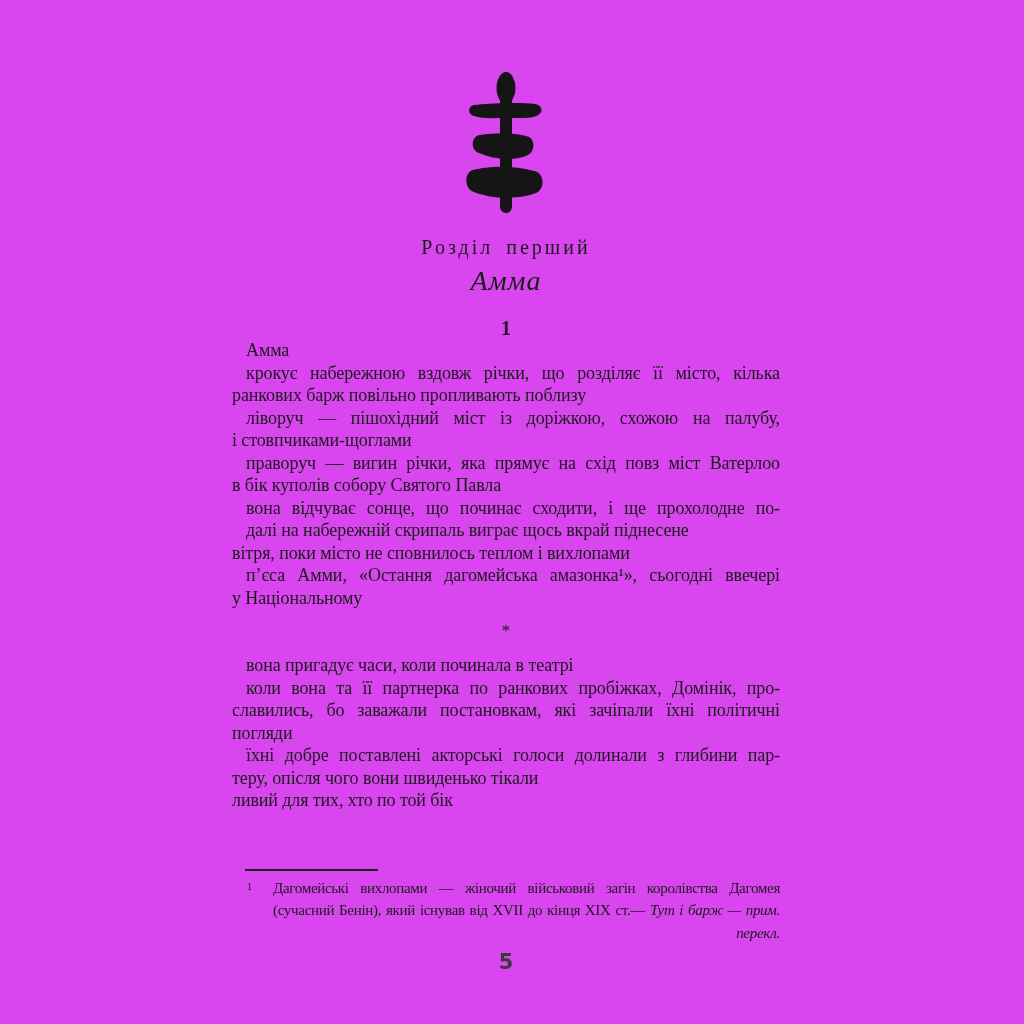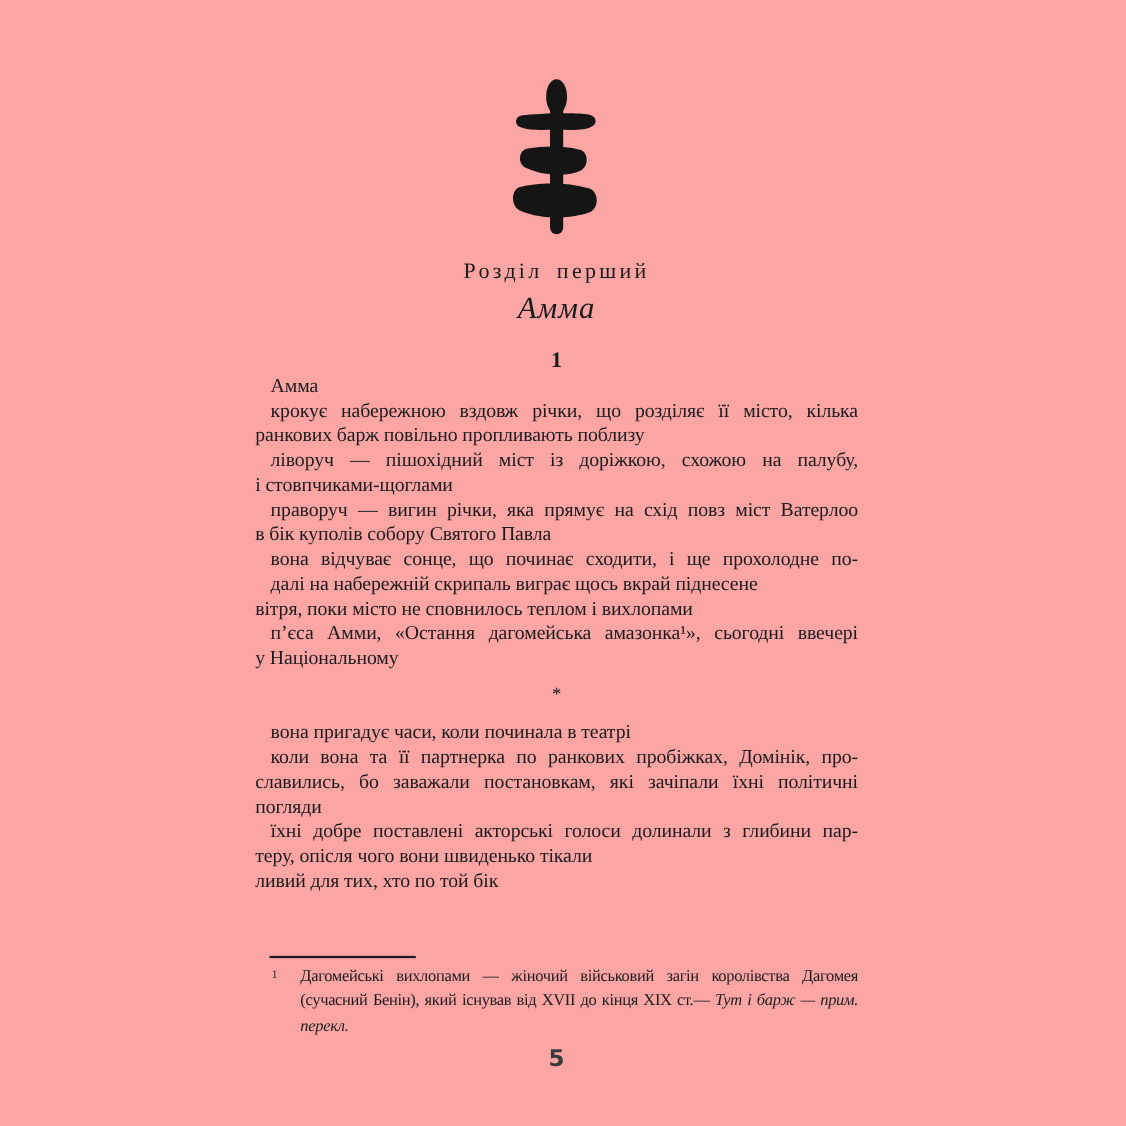--- a/index.html
+++ b/index.html
@@ -4,21 +4,21 @@
 <style>
   html, body {
     margin: 0;
     padding: 0;
     background: #ffffff;
   }
   .page {
     position: relative;
     width: 1024px;
     height: 1024px;
-    background: #fca5a5;
+    background: #d946ef;
     overflow: hidden;
     font-family: "Liberation Serif", "DejaVu Serif", serif;
     color: #1b1b1b;
   }
   .col { position: absolute; left: 232px; width: 548px; }
 
   .symbol-wrap { top: 70px; text-align: center; height: 148px; }
   .symbol-wrap svg { display: inline-block; }
 
   .chapter-heading {
@@ -78,21 +78,21 @@
     letter-spacing: -0.3px;
   }
   .fn-line { padding-left: 41px; position: relative; }
   .fn-line.j { text-align: justify; text-align-last: justify; }
   .fn-marker {
     position: absolute;
     left: 15px;
     top: -1px;
     font-size: 10.5px;
   }
-  .fn-italic { font-style: italic; }
+  .fn-italic { font-style: italic; text-align: right; }
 
   .page-number {
     top: 950px;
     text-align: center;
     font-family: "DejaVu Sans", sans-serif;
     font-weight: bold;
     font-size: 21px;
     color: #3a3a3a;
   }
 </style>

